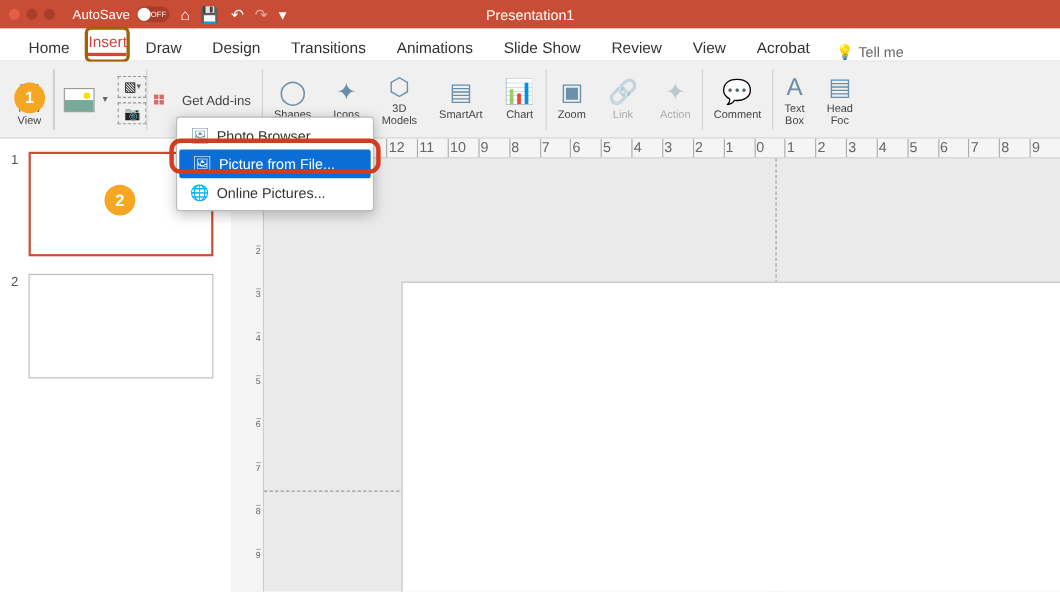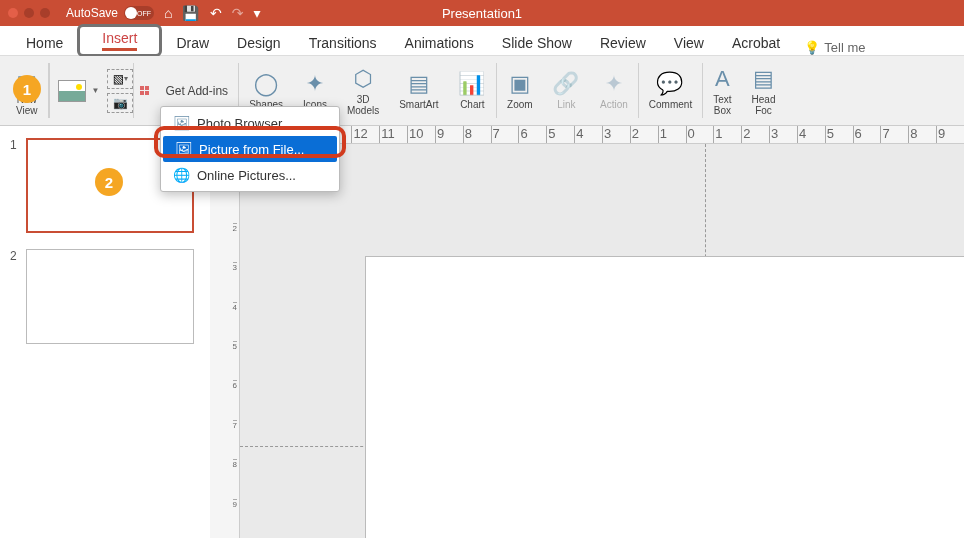--- a/index.html
+++ b/index.html
@@ -13,21 +13,21 @@
 .autosave { display:flex; align-items:flex-end; gap:6px; margin-right:10px; }
 .toggle { width:30px; height:14px; background:#a83e2a; border-radius:8px; position:relative; font-size:7px; color:#fff; display:flex; align-items:center; justify-content:flex-end; padding:0 3px; }
 .toggle::before { content:""; width:12px; height:12px; background:#fff; border-radius:50%; position:absolute; left:1px; top:1px; }
 .titleicons { display:flex; gap:10px; font-size:14px; }
 .doctitle { position:absolute; left:50%; transform:translateX(-50%); font-size:13px; }
 
 
 .tabs { height:30px; background:#fff; border-bottom:1px solid #ddd; display:flex; align-items:flex-end; padding:0 12px; gap:0; }
 .tab { padding:6px 14px 4px; font-size:14px; color:#333; cursor:pointer; }
 .tab.active { color:#c44; font-weight:500; }
-.tab.highlight { border:3px solid #737373; border-radius:6px; padding:3px 22px 3px; margin-bottom:-2px; }
+.tab.highlight { border:3px solid #a16207; border-radius:6px; padding:3px 0 3px; margin-bottom:-2px; }
 .tab.highlight .underline { height:3px; background:#c94d34; margin-top:2px; }
 .tellme { margin-left:10px; display:flex; align-items:center; gap:4px; color:#666; font-size:13px; }
 
 
 .ribbon { height:70px; background:#f0f0f0; border-bottom:1px solid #ccc; display:flex; align-items:center; padding:0 6px; gap:0; position:relative; }
 .rgroup { display:flex; flex-direction:column; align-items:center; justify-content:center; padding:0 10px; height:100%; font-size:10px; color:#444; position:relative; }
 .rgroup .icon { font-size:22px; color:#6a8faa; margin-bottom:2px; }
 .rgroup .lbl { text-align:center; line-height:11px; }
 .sep { width:1px; height:55px; background:#d0d0d0; }
 .picbtn { display:flex; gap:6px; align-items:center; padding:0 8px; }

